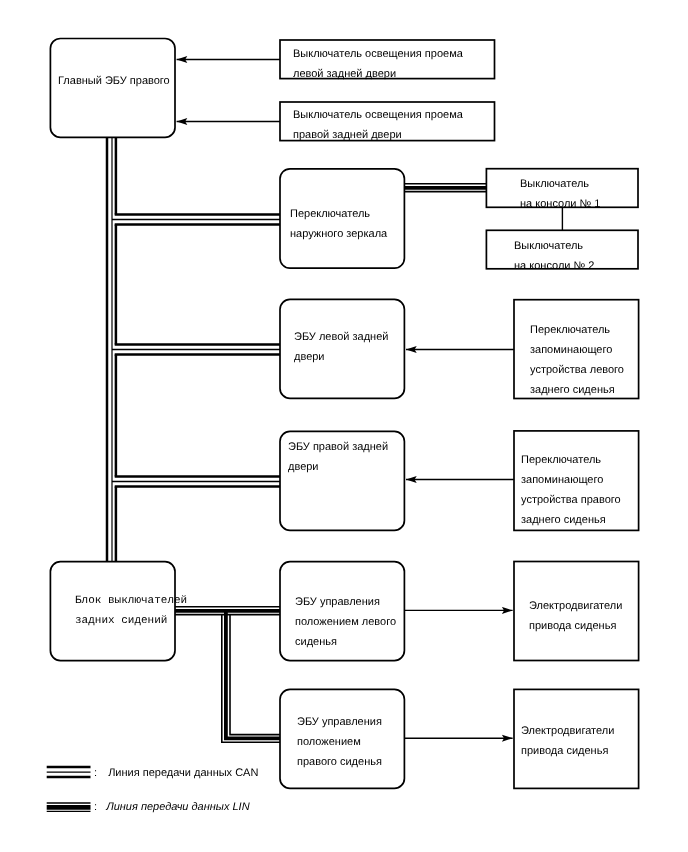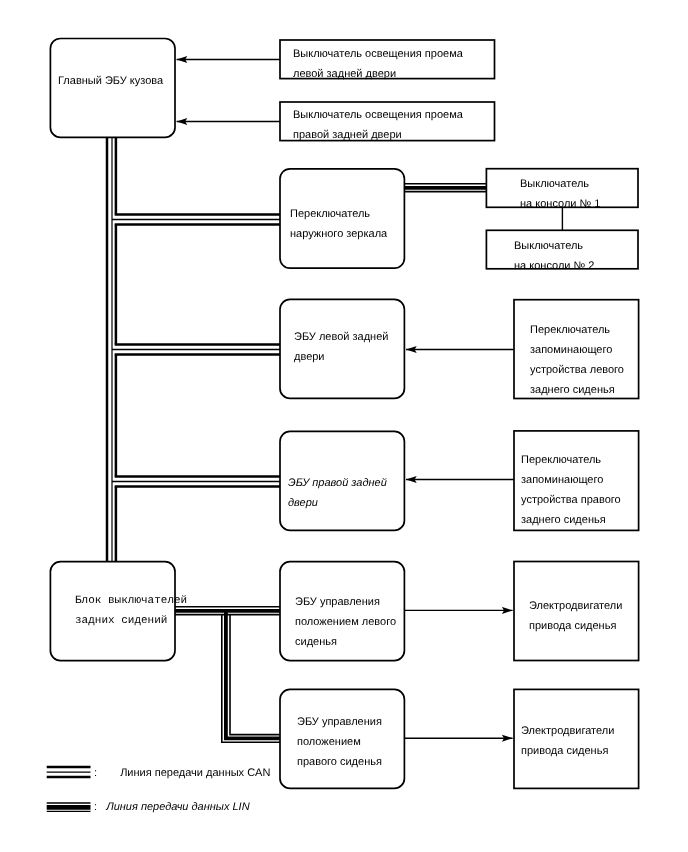--- a/index.html
+++ b/index.html
@@ -94,21 +94,21 @@
     <rect x="514" y="430.9" width="124.6" height="99.5"></rect>
     <rect x="50.4" y="561.6" width="124.6" height="99" rx="10" ry="10"></rect>
     <rect x="280" y="561.6" width="124.4" height="99" rx="10" ry="10"></rect>
     <rect x="514" y="561.5" width="124.6" height="99"></rect>
     <rect x="280" y="689.4" width="124.4" height="99" rx="10" ry="10"></rect>
     <rect x="514" y="689.4" width="124.6" height="99"></rect>
   </g>
 </svg>
 
 <div class="node rounded" style="left:50px;top:38px;width:125px;height:98px;">
-  <div class="lbl" style="top:32.9px;left:7.5px;">Главный ЭБУ кузова</div>
+  <div class="lbl" style="top:32.9px;left:7.5px;">Главный ЭБУ правого</div>
 </div>
 
 <div class="node" style="left:279px;top:40px;width:215px;height:38px;">
   <div class="lbl" style="top:3.6px;left:14.1px;">Выключатель освещения проема
 левой задней двери</div>
 </div>
 
 <div class="node" style="left:279px;top:101px;width:215px;height:39px;">
   <div class="lbl" style="top:3.9px;left:14.1px;">Выключатель освещения проема
 правой задней двери</div>
@@ -134,21 +134,21 @@
 двери</div>
 </div>
 
 <div class="node" style="left:513px;top:300px;width:127px;height:98px;">
   <div class="lbl" style="top:19.8px;left:16.7px;">Переключатель
 запоминающего
 устройства левого
 заднего сиденья</div>
 </div>
 
-<div class="node rounded" style="left:279px;top:444px;width:126px;height:100px;font-style:italic;">
+<div class="node rounded" style="left:279px;top:408px;width:126px;height:100px;">
   <div class="lbl" style="top:29.3px;left:8.5px;">ЭБУ правой задней
 двери</div>
 </div>
 
 <div class="node" style="left:513px;top:431px;width:127px;height:98px;">
   <div class="lbl" style="top:18.8px;left:8.3px;">Переключатель
 запоминающего
 устройства правого
 заднего сиденья</div>
 </div>
@@ -175,21 +175,21 @@
 правого сиденья</div>
 </div>
 
 <div class="node" style="left:513px;top:689px;width:127px;height:99px;">
   <div class="lbl" style="top:32.4px;left:8.3px;">Электродвигатели
 привода сиденья</div>
 </div>
 
 <div class="legend-row" style="left:93.6px;top:766.5px;">
   <span>:</span>
-  <span style="margin-left:20px;">Линия передачи данных CAN</span>
+  <span style="margin-left:8px;">Линия передачи данных CAN</span>
 </div>
 
 <div class="legend-row" style="left:93.6px;top:801.2px;">
   <span>:</span>
   <span style="margin-left:6px;font-style:italic;">Линия передачи данных LIN</span>
 </div>
 
 </div>
 
 </body></html>

